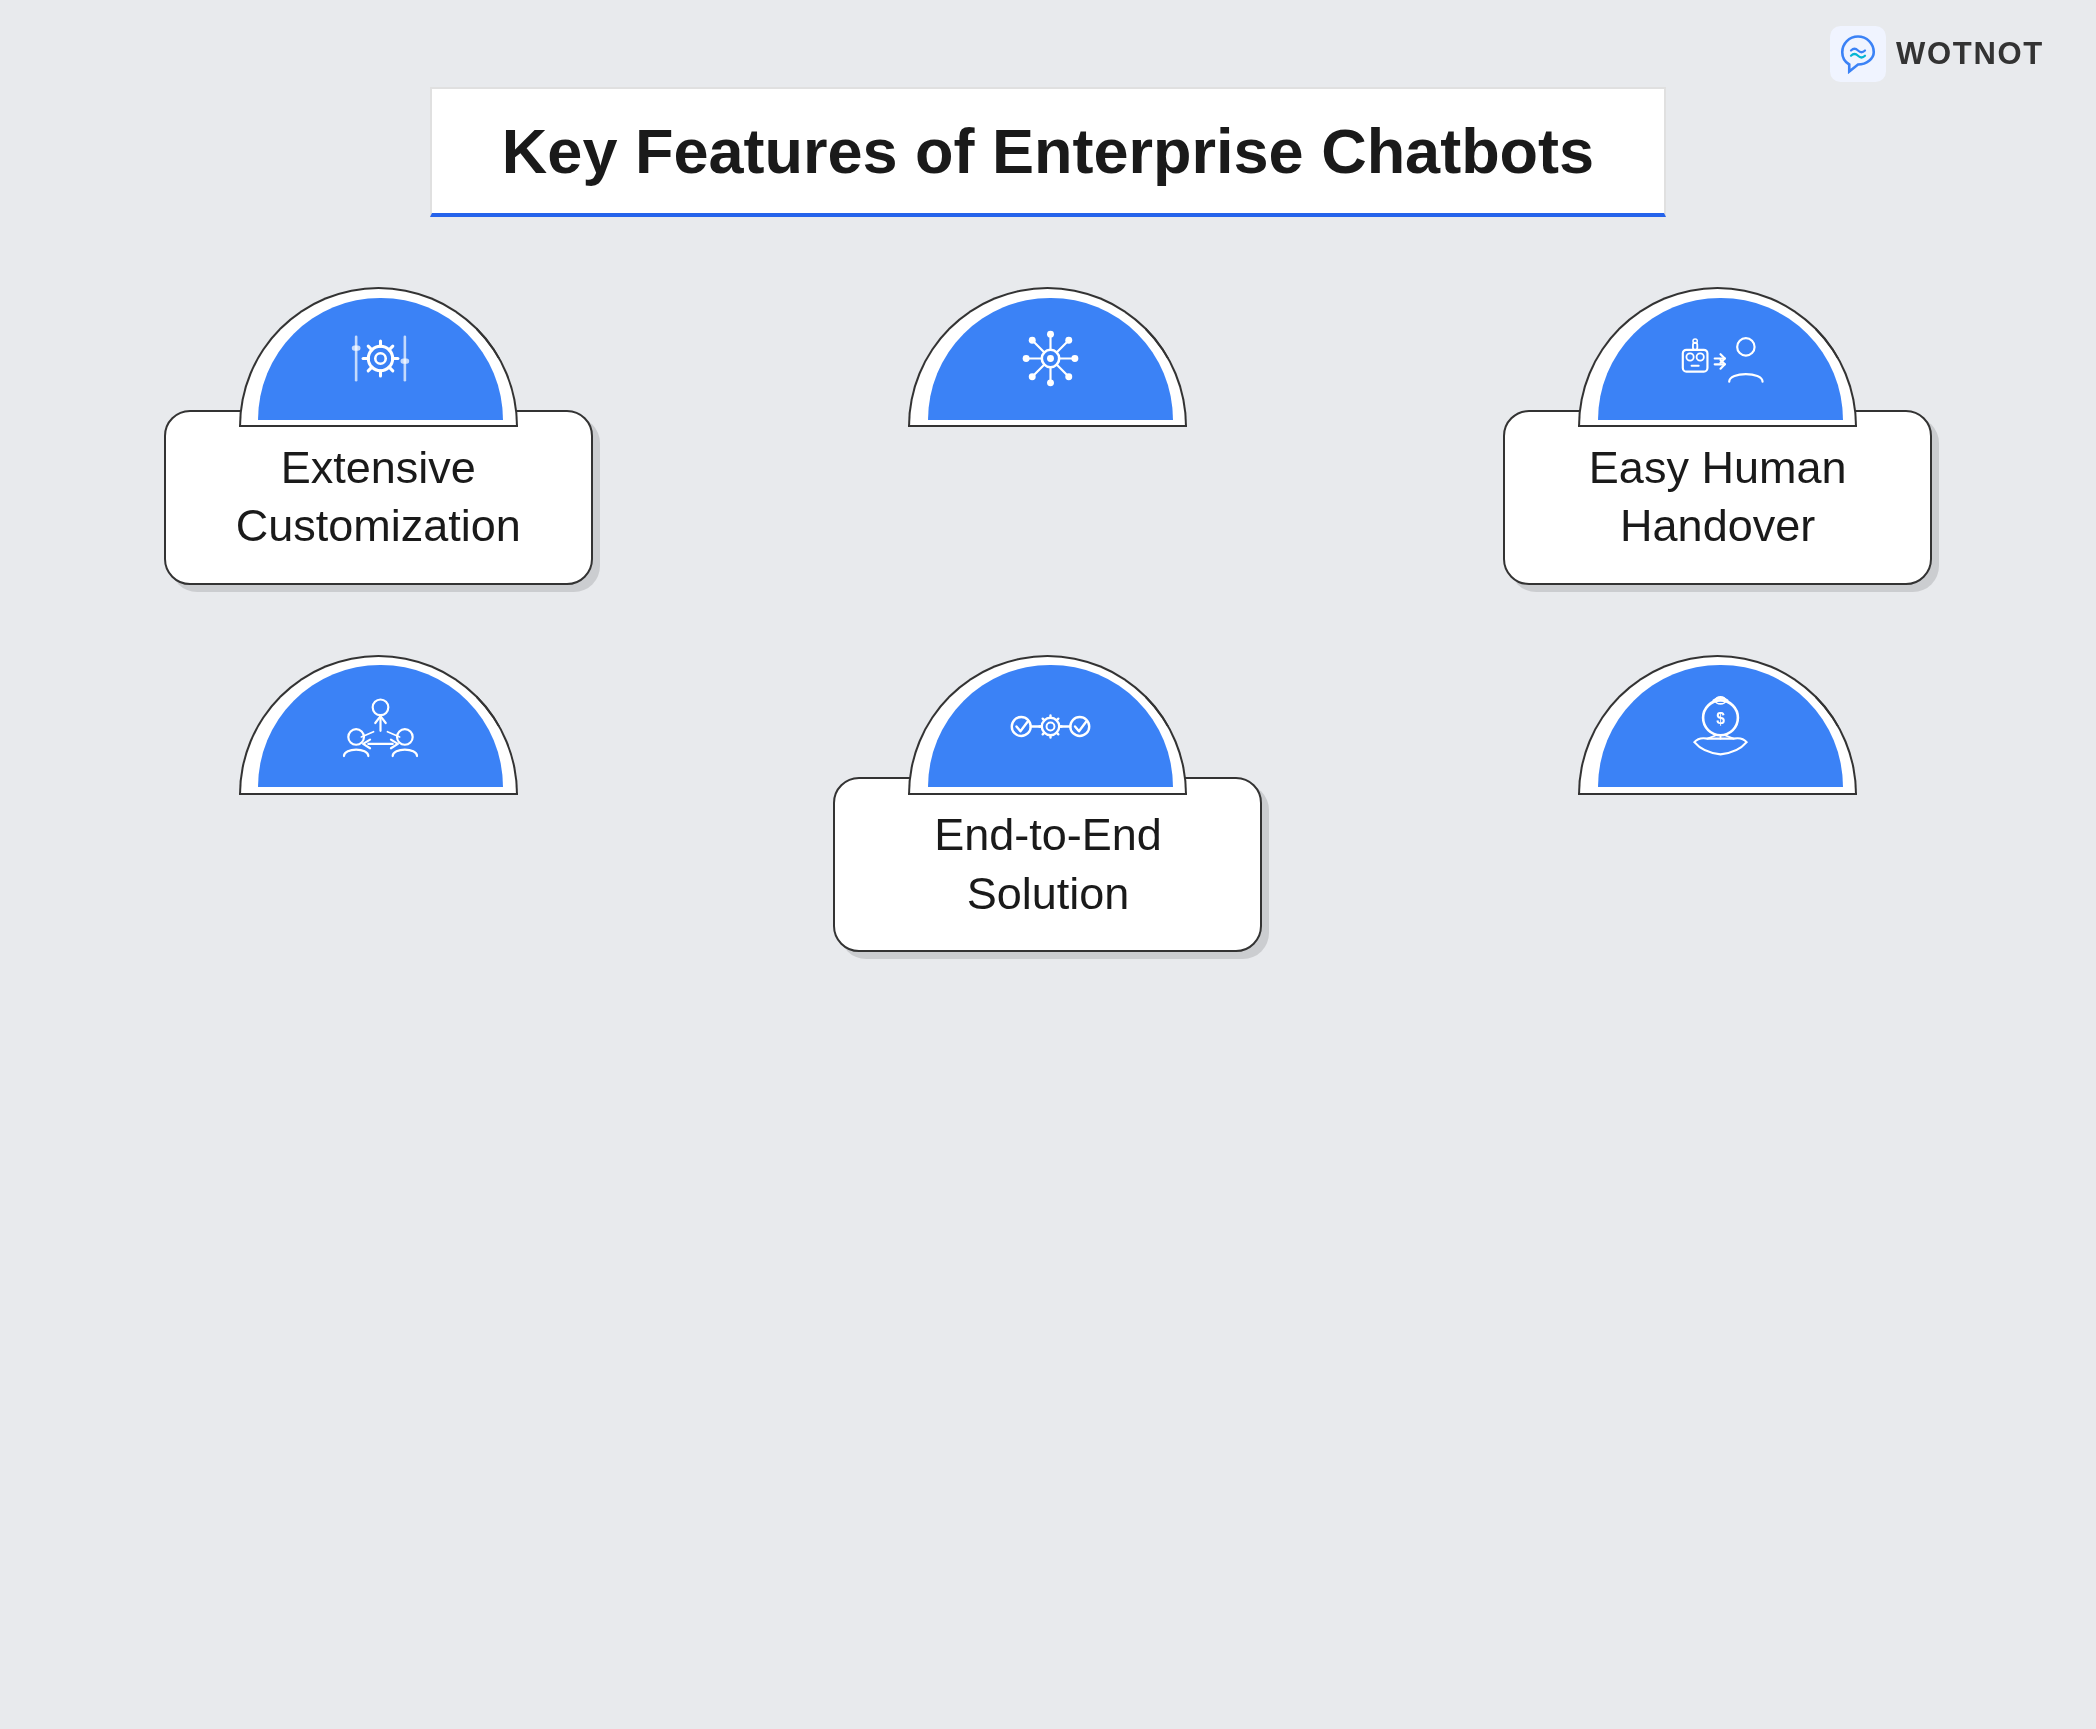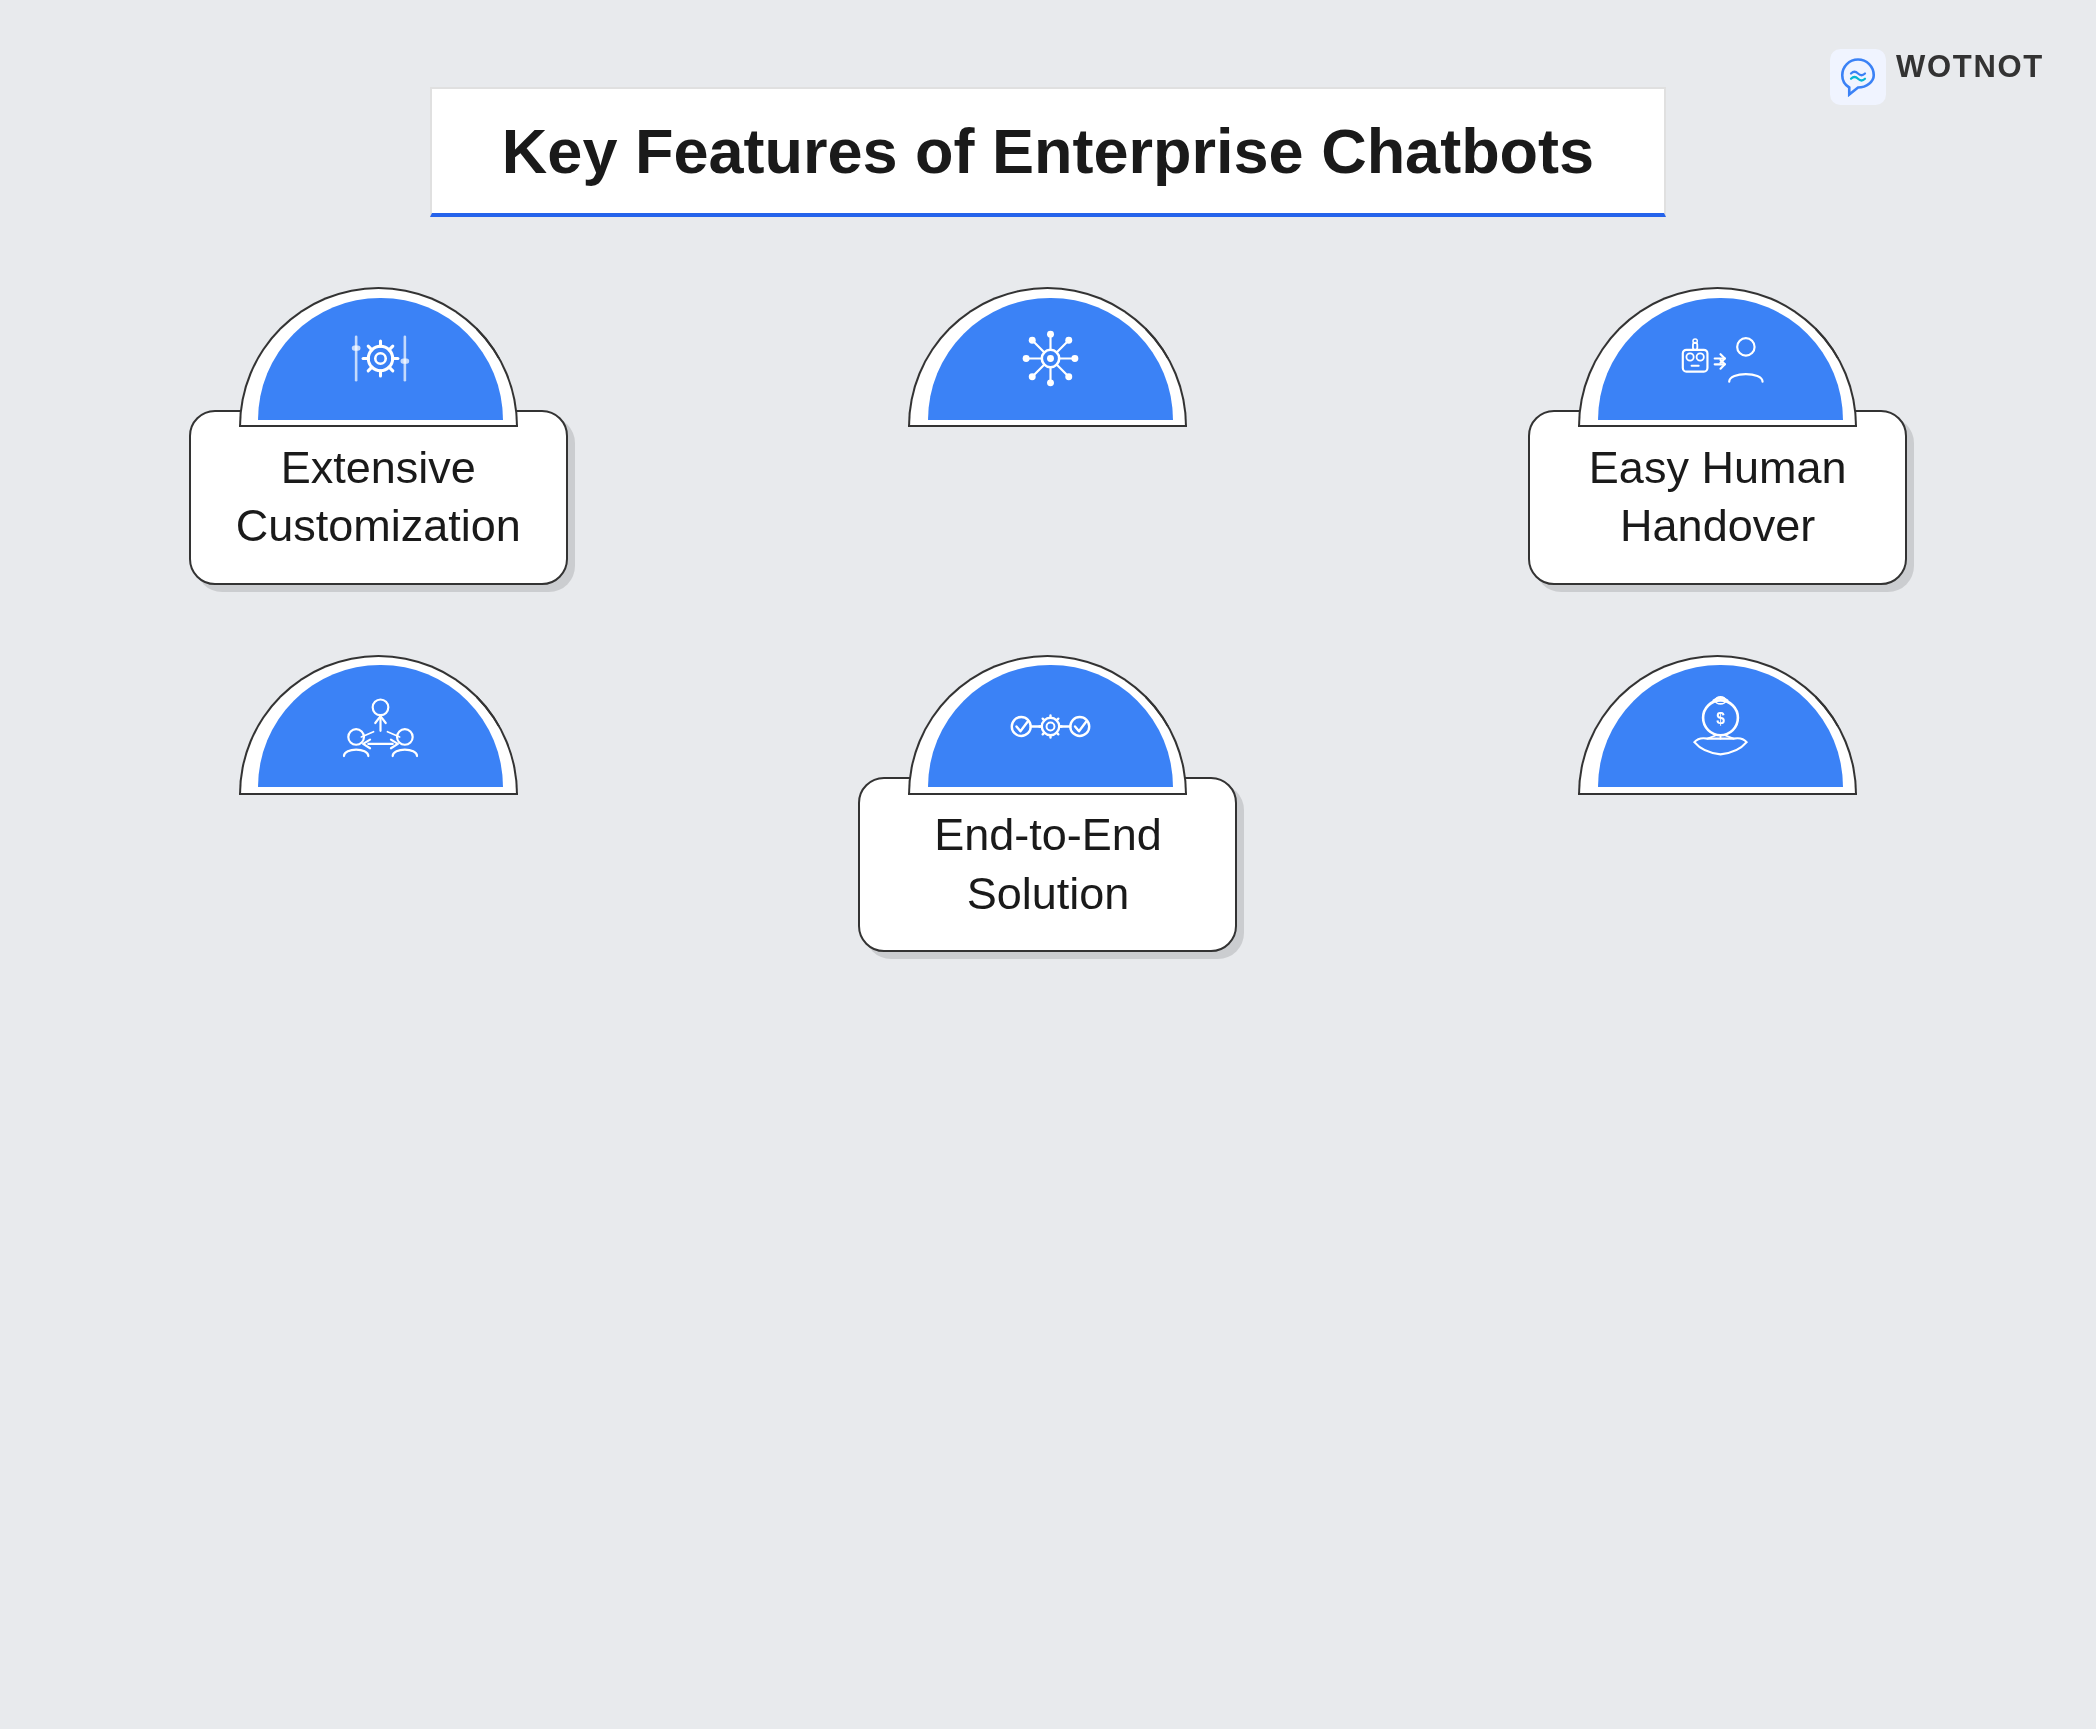--- a/index.html
+++ b/index.html
@@ -11,24 +11,24 @@
       height: 1729px;
       display: flex;
       flex-direction: column;
       align-items: center;
       justify-content: flex-start;
       padding: 52px 70px;
     }
 
     .logo-area {
       position: absolute;
-      top: 49px;
+      top: 26px;
       right: 52px;
       display: flex;
-      align-items: flex-start;
+      align-items: center;
       gap: 10.5px;
     }
 
     .logo-icon {
       width: 56px;
       height: 56px;
     }
 
     .logo-text {
       font-size: 31px;
@@ -98,21 +98,21 @@
       left: 17.5px;
       display: flex;
       align-items: center;
       justify-content: center;
     }
 
     .card-body {
       background: white;
       border: 2.6px solid #333;
       border-radius: 26px;
-      width: 379px;
+      width: 429px;
       min-height: 175px;
       margin-top: -17.5px;
       position: relative;
       z-index: 1;
       display: flex;
       align-items: center;
       justify-content: center;
       padding: 26px 17.5px;
       box-shadow: 7px 7px 0 rgba(0,0,0,0.12);
     }

